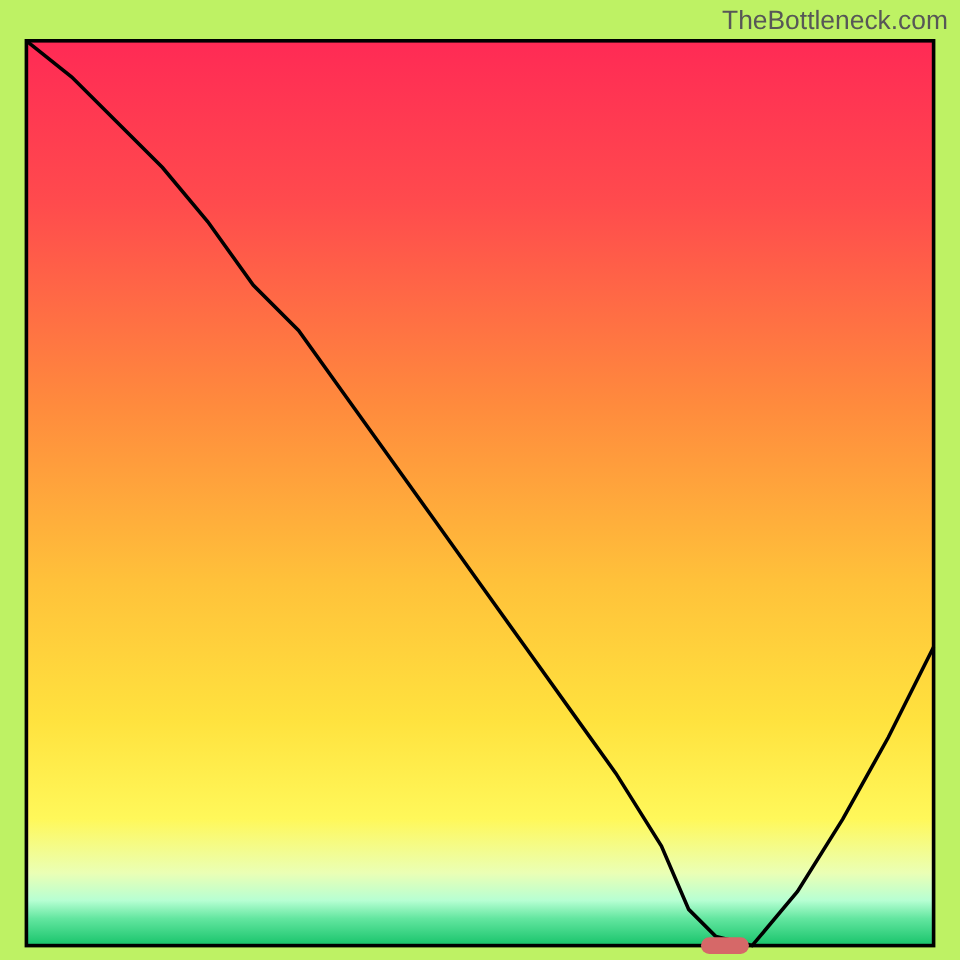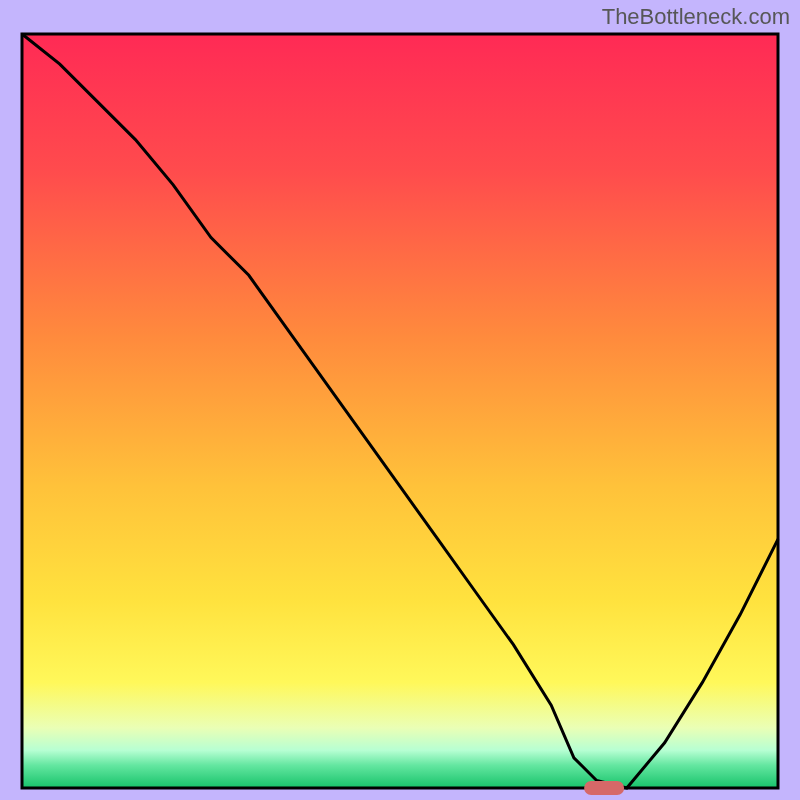--- a/index.html
+++ b/index.html
@@ -1,16 +1,16 @@
 <!DOCTYPE html>
 <html><head>
 <meta charset="utf-8">
 <style>
 html,body{margin:0;padding:0}
-.wrap{position:relative;width:800px;height:800px;background:#c4b5fd}
+.wrap{position:relative;width:800px;height:800px;background:#bef264}
 svg{display:block}
 .wm{position:absolute;top:4px;right:10px;font:22px Arial,Helvetica,sans-serif;color:#575757}
 </style>
 </head>
 <body>
 <div class="wrap">
 
 <svg id="chart-svg" width="800" height="800" viewBox="0 0 800 800">
   <defs>
     <linearGradient id="bg-grad" x1="0" y1="0" x2="0" y2="1">

